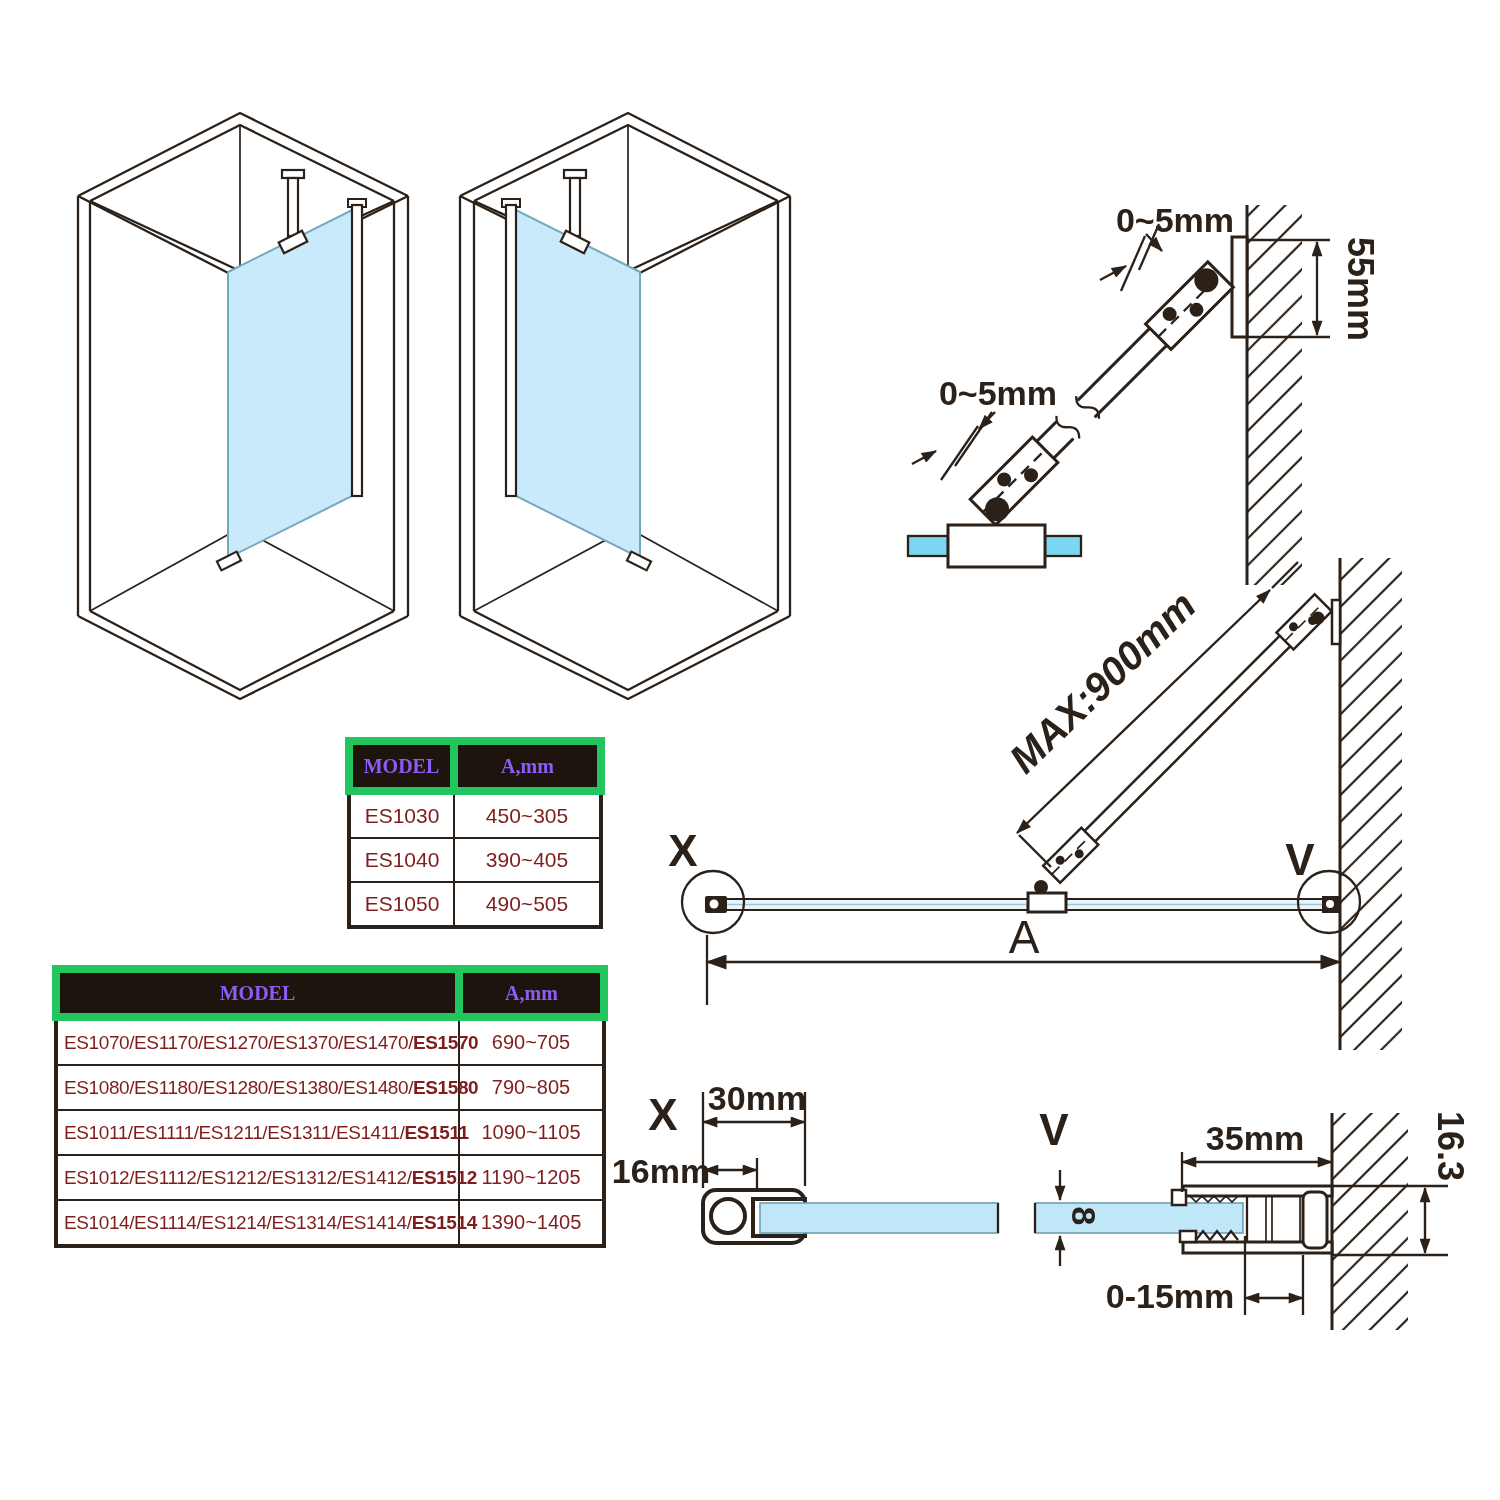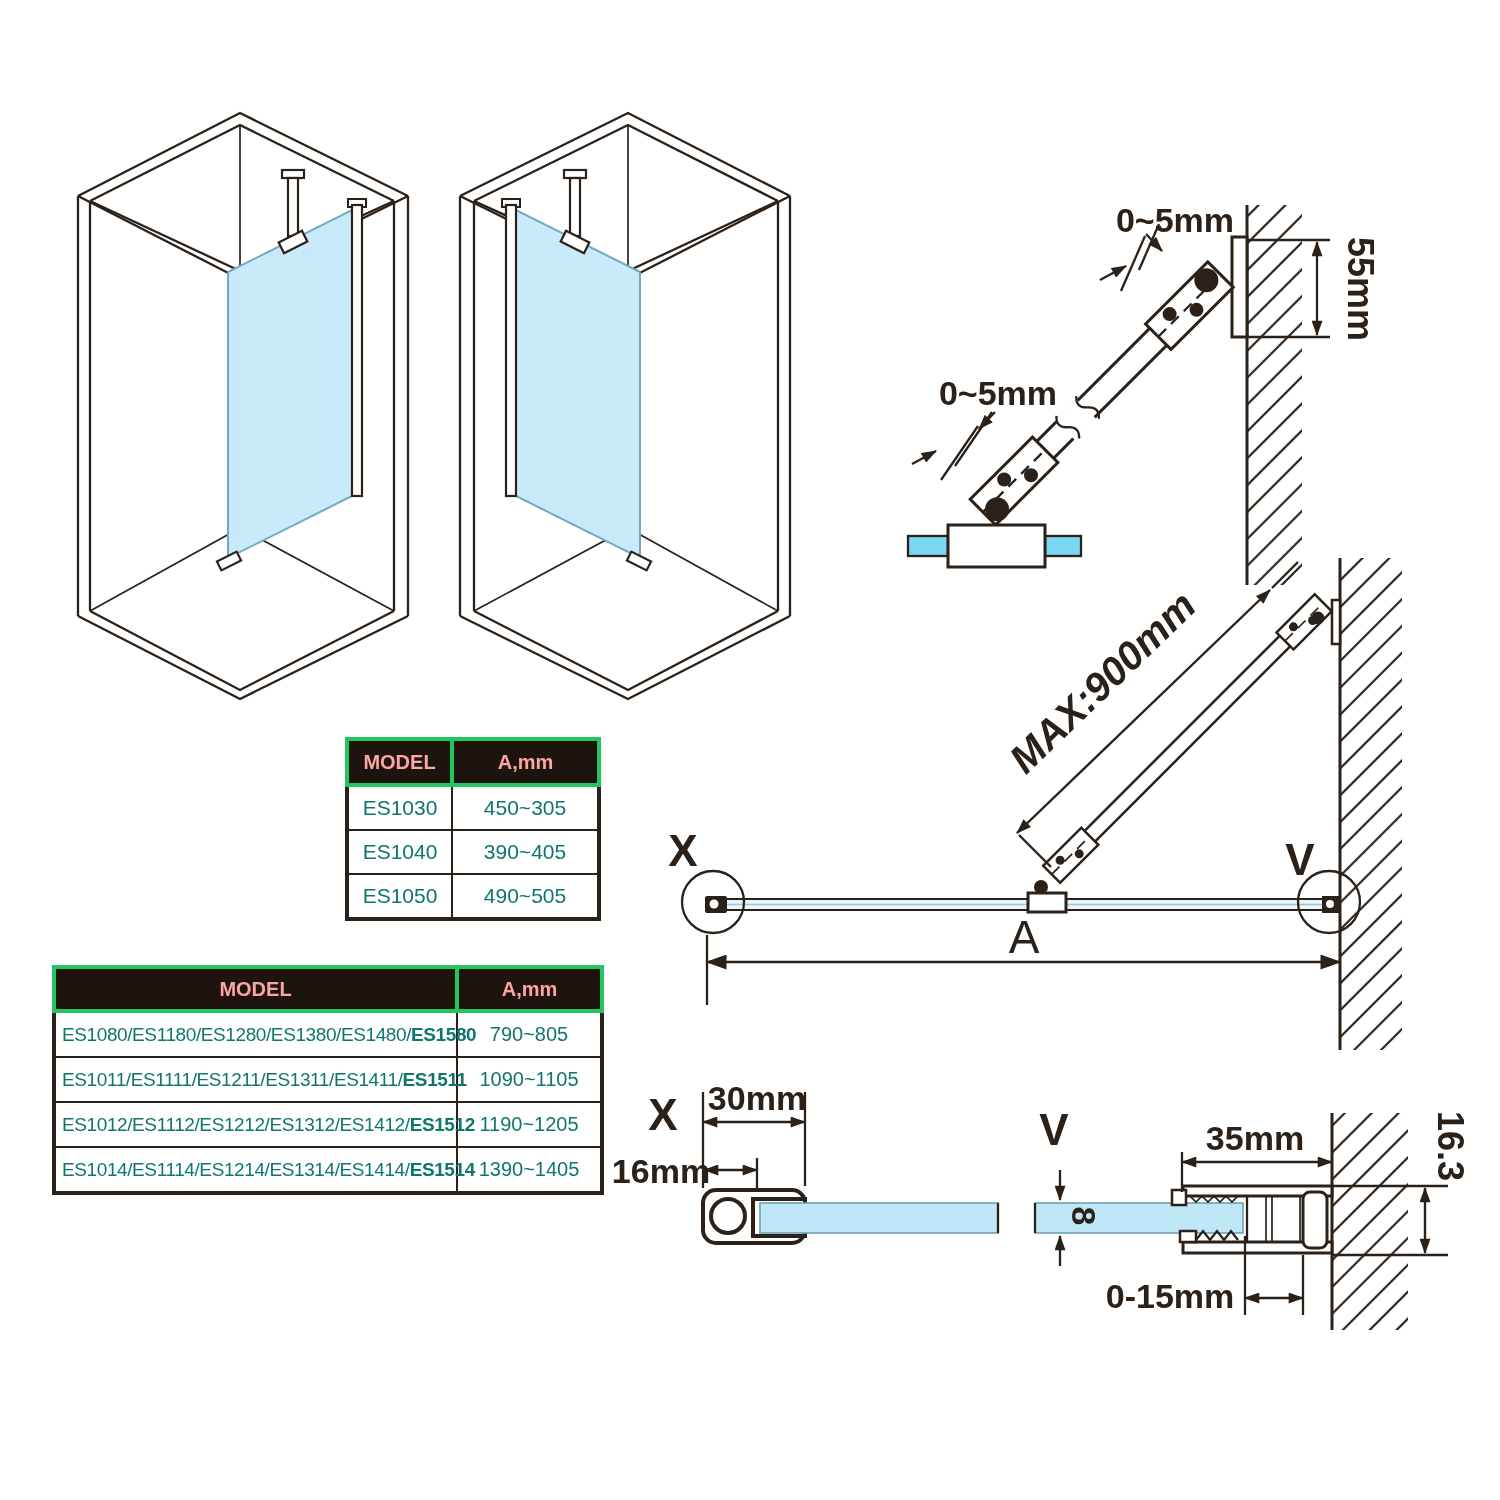--- a/index.html
+++ b/index.html
@@ -21,22 +21,22 @@
   .cyan{fill:#7bd7f1;stroke:#2b2118;stroke-width:2.3;}
   text.d{font:bold 34px "Liberation Sans",sans-serif;fill:#2b2118;}
   text.dr{font:bold 36px "Liberation Sans",sans-serif;fill:#2b2118;}
   text.mk{font:bold 44px "Liberation Sans",sans-serif;fill:#2b2118;}
   text.mx{font:italic bold 40px "Liberation Sans",sans-serif;fill:#2b2118;}
   text.aa{font:46px "Liberation Sans",sans-serif;fill:#2b2118;}
 
   
   table.tbl{position:absolute;border-collapse:collapse;table-layout:fixed;background:#fff;
             border:4px solid #2b2118;}
-  .tbl th{background:#1d140e;color:#fca5a5;font-weight:bold;border:4px solid #22c55e;}
-  .tbl td{border:2px solid #2b2118;color:#0f766e;background:#fff;}
+  .tbl th{background:#1d140e;color:#8b5cf6;font-weight:bold;border:8px solid #22c55e;font-family:Liberation Serif, serif;}
+  .tbl td{border:2px solid #2b2118;color:#7f1d1d;background:#fff;}
   table.small{left:345px;top:737px;width:252px;}
   .small th{height:40px;font-size:20px;text-align:center;}
   .small td{height:40px;font-size:21px;text-align:center;}
   table.large{left:52px;top:965px;width:548px;}
   .large th{height:38px;font-size:20px;text-align:center;}
   .large td{height:41px;font-size:19px;}
   .large td.m{text-align:left;padding-left:6px;letter-spacing:-0.4px;}
   .large td.v{text-align:center;font-size:20px;}
   .b{font-weight:bold;}
 </style>
@@ -278,20 +278,24 @@
         <col style="width:145px">
       </colgroup>
   <thead>
     <tr>
       <th>MODEL</th>
       <th>A,mm</th>
     </tr>
   </thead>
   <tbody>
     <tr>
+      <td class="m"><span>ES1070/ES1170/ES1270/ES1370/ES1470/</span><span class="b">ES1570</span></td>
+      <td class="v">690~705</td>
+    </tr>
+    <tr>
       <td class="m"><span>ES1080/ES1180/ES1280/ES1380/ES1480/</span><span class="b">ES1580</span></td>
       <td class="v">790~805</td>
     </tr>
     <tr>
       <td class="m"><span>ES1011/ES1111/ES1211/ES1311/ES1411/</span><span class="b">ES1511</span></td>
       <td class="v">1090~1105</td>
     </tr>
     <tr>
       <td class="m"><span>ES1012/ES1112/ES1212/ES1312/ES1412/</span><span class="b">ES1512</span></td>
       <td class="v">1190~1205</td>

